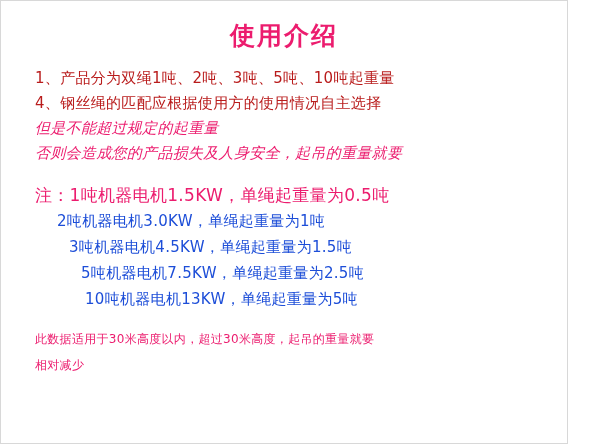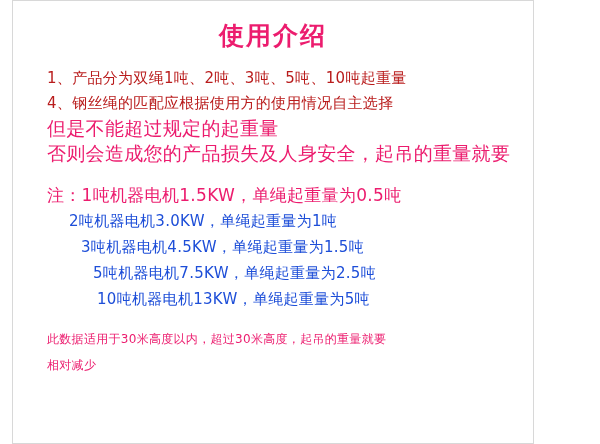--- a/index.html
+++ b/index.html
@@ -8,26 +8,25 @@
   }
   body {
     width: 600px;
     height: 444px;
     background: #ffffff;
     font-family: "DejaVu Sans", "Liberation Sans", sans-serif;
     overflow: hidden;
   }
   .page {
     position: relative;
-    width: 522px;
+    width: 568px;
     height: 444px;
     box-sizing: border-box;
     border: 1px solid #d8d8d8;
     background: #ffffff;
-    margin-left: 12px;
   }
   .title {
     text-align: center;
     color: #ec1c6e;
     font-size: 25px;
     font-weight: bold;
     letter-spacing: 2px;
     margin-top: 18px;
     margin-bottom: 14px;
   }
@@ -37,25 +36,26 @@
   }
   .list-item {
     color: #b91c1c;
     font-size: 15px;
     line-height: 25px;
     white-space: nowrap;
     letter-spacing: 0.3px;
   }
   .sub-line {
     color: #ec1c6e;
-    font-size: 19px;
+    font-size: 15px;
     line-height: 25px;
     white-space: nowrap;
     margin-left: 34px;
     letter-spacing: 0.3px;
+    font-style: italic;
   }
   .note-block {
     margin-top: 16px;
     margin-left: 34px;
   }
   .note-head {
     color: #ec1c6e;
     font-size: 17px;
     line-height: 26px;
     white-space: nowrap;

